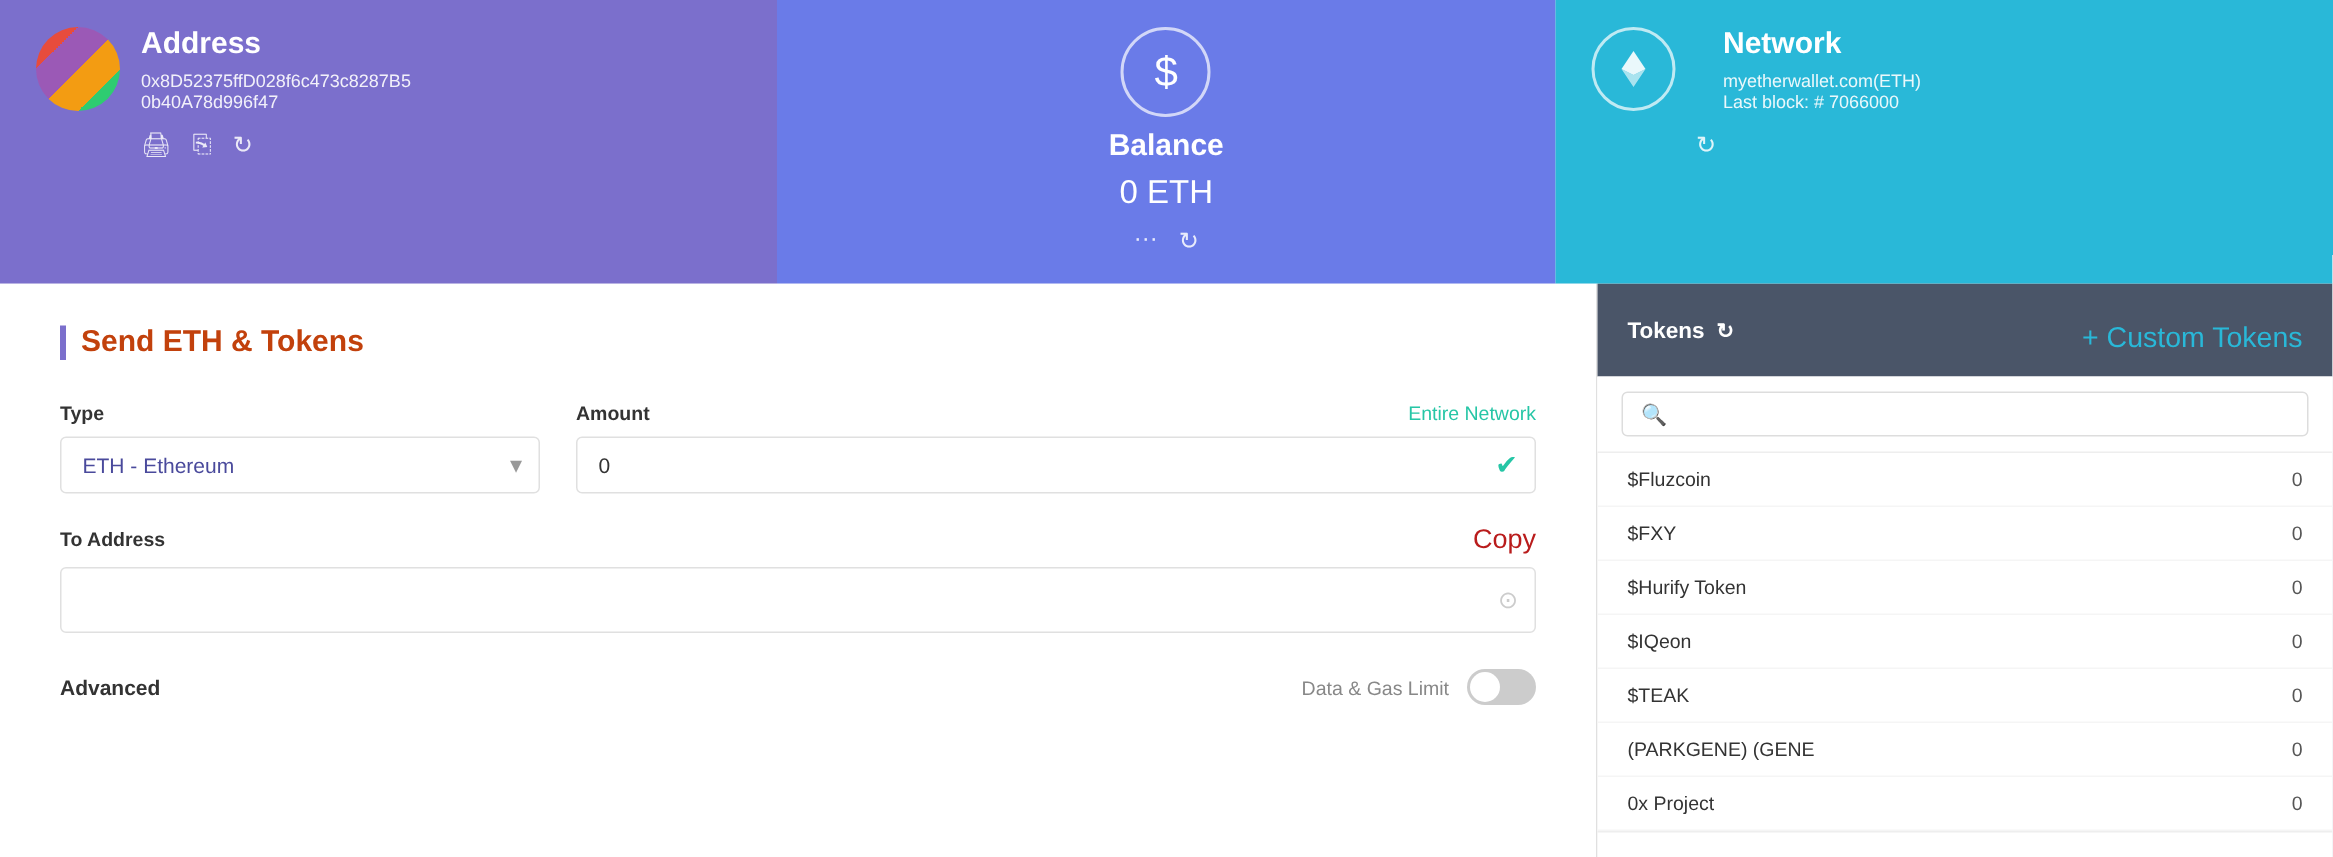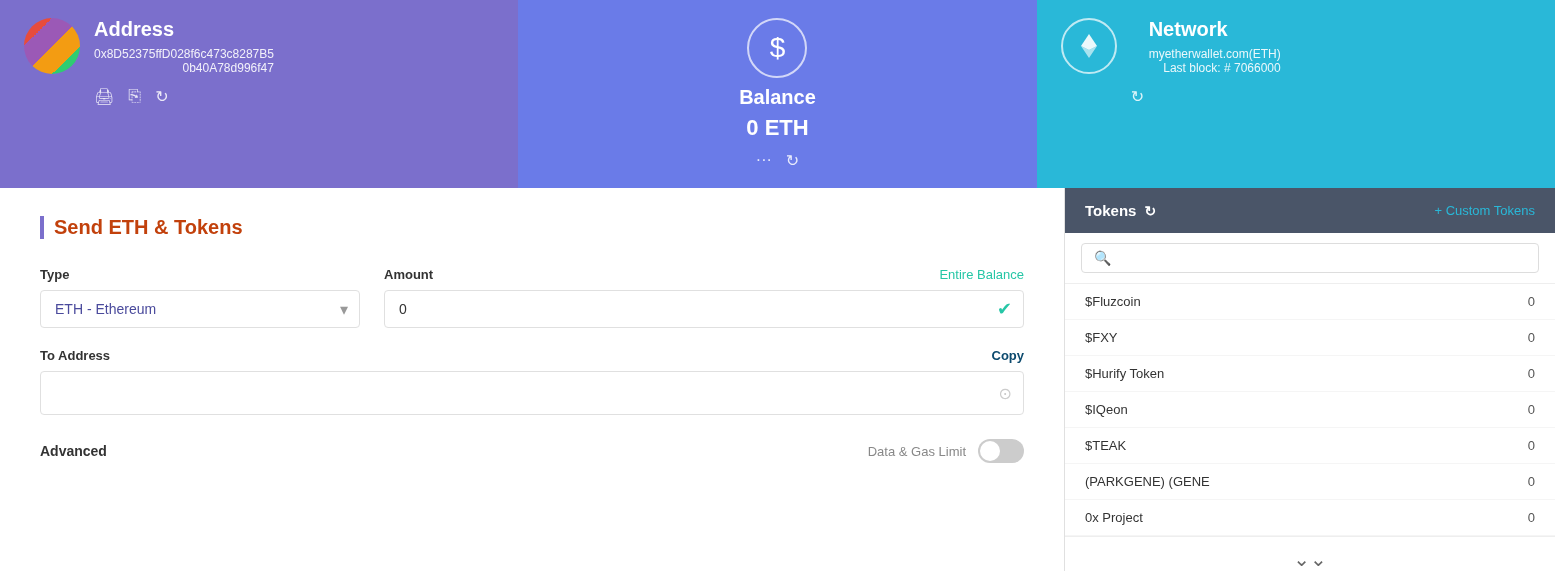--- a/index.html
+++ b/index.html
@@ -22,42 +22,41 @@
 
     .card-title {
       font-size: 20px;
       font-weight: 600;
       margin-bottom: 6px;
     }
     .card-subtitle {
       font-size: 12px;
       opacity: 0.9;
       word-break: break-all;
-      text-align: right;
     }
 
     .address-top { display: flex; align-items: flex-start; gap: 14px; }
     .avatar {
       width: 56px; height: 56px;
       border-radius: 50%;
       background: linear-gradient(135deg, #e74c3c 25%, #9b59b6 25%, #9b59b6 50%, #f39c12 50%, #f39c12 75%, #2ecc71 75%);
       flex-shrink: 0;
     }
     .address-icons { display: flex; gap: 14px; margin-top: 12px; padding-left: 70px; }
     .icon-btn { cursor: pointer; opacity: 0.85; font-size: 16px; }
 
     .balance-icon {
       width: 60px; height: 60px;
       border: 2px solid rgba(255,255,255,0.7);
       border-radius: 50%;
       display: flex; align-items: center; justify-content: center;
       font-size: 28px;
       margin-bottom: 8px;
     }
-    .balance-value { font-size: 22px; font-weight: 700; }
+    .balance-value { font-size: 22px; font-weight: 400; }
     .balance-icons { display: flex; gap: 14px; margin-top: 10px; }
 
     .network-top { display: flex; align-items: flex-start; gap: 32px; }
     .eth-logo {
       width: 56px; height: 56px;
       border: 2px solid rgba(255,255,255,0.7);
       border-radius: 50%;
       display: flex; align-items: center; justify-content: center;
       font-size: 22px;
       flex-shrink: 0;
@@ -104,24 +103,24 @@
       display: flex;
       justify-content: space-between;
     }
     .entire-balance-link {
       color: #26c6a6;
       cursor: pointer;
       font-weight: 500;
       font-size: 13px;
     }
     .copy-link {
-      color: #0c4a6e;
-      cursor: pointer;
-      font-weight: 700;
-      font-size: 13px;
+      color: #b91c1c;
+      cursor: pointer;
+      font-weight: 400;
+      font-size: 18px;
     }
 
     .select-wrapper {
       position: relative;
     }
     .type-select {
       width: 100%;
       padding: 10px 14px;
       border: 1px solid #e0e0e0;
       border-radius: 4px;
@@ -253,22 +252,23 @@
       align-items: center;
       gap: 8px;
     }
     .tokens-refresh {
       color: white;
       cursor: pointer;
       font-size: 14px;
     }
     .custom-tokens-link {
       color: #29b8d8;
-      font-size: 13px;
-      cursor: pointer;
+      font-size: 19px;
+      cursor: pointer;
+      margin-top: 12px;
     }
 
     .search-bar {
       padding: 10px 16px;
       background: white;
       border-bottom: 1px solid #eee;
     }
     .search-input-wrapper {
       display: flex;
       align-items: center;
@@ -385,21 +385,21 @@
         <div class="select-wrapper">
           <select class="type-select">
             <option>ETH - Ethereum</option>
           </select>
           <span class="select-arrow">▾</span>
         </div>
       </div>
       <div class="form-group amount">
         <div class="form-label">
           <span>Amount</span>
-          <span class="entire-balance-link">Entire Balance</span>
+          <span class="entire-balance-link">Entire Network</span>
         </div>
         <div class="amount-input-wrapper">
           <input type="text" class="amount-input" value="0" style="">
           <span class="amount-check">✔</span>
         </div>
       </div>
     </div>
 
     <div class="to-address-section">
       <div class="to-address-label">

